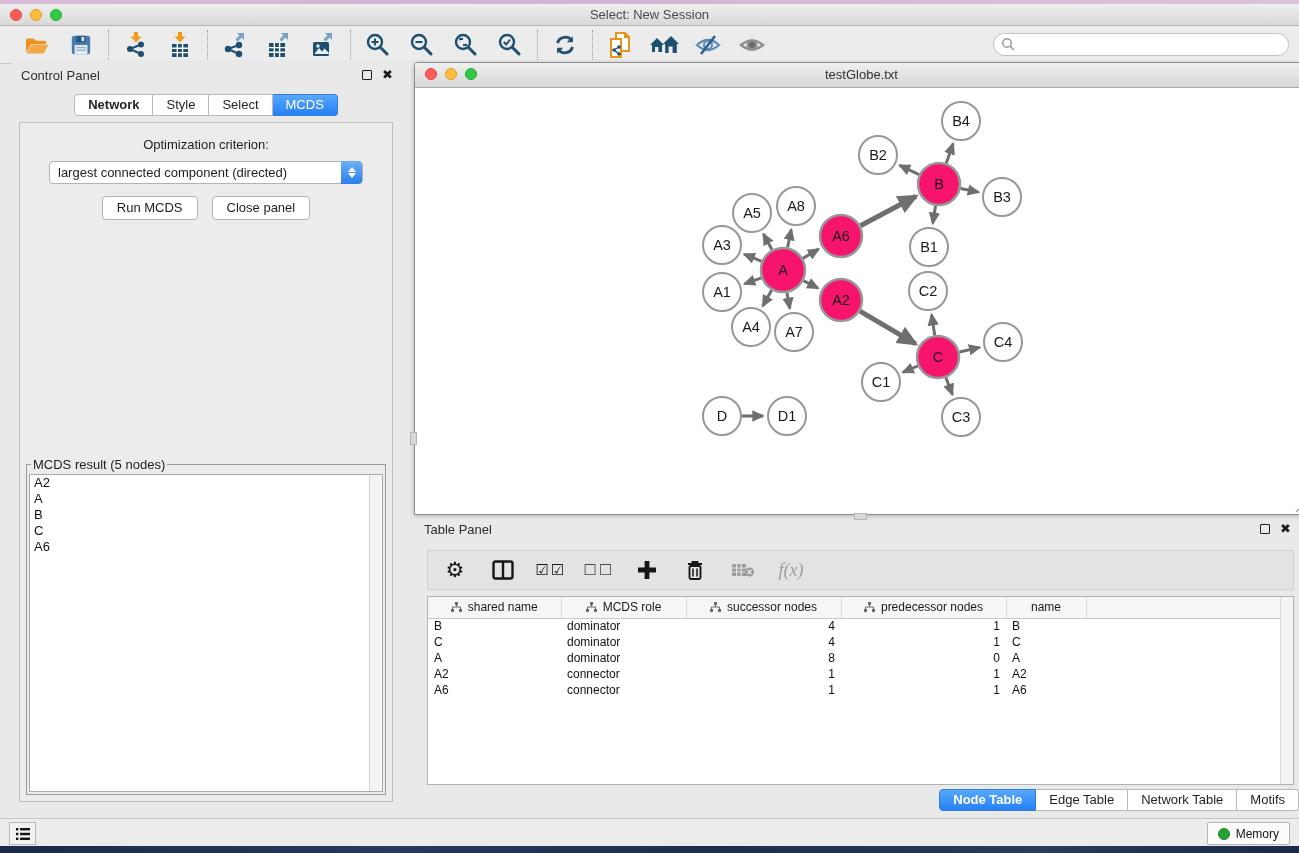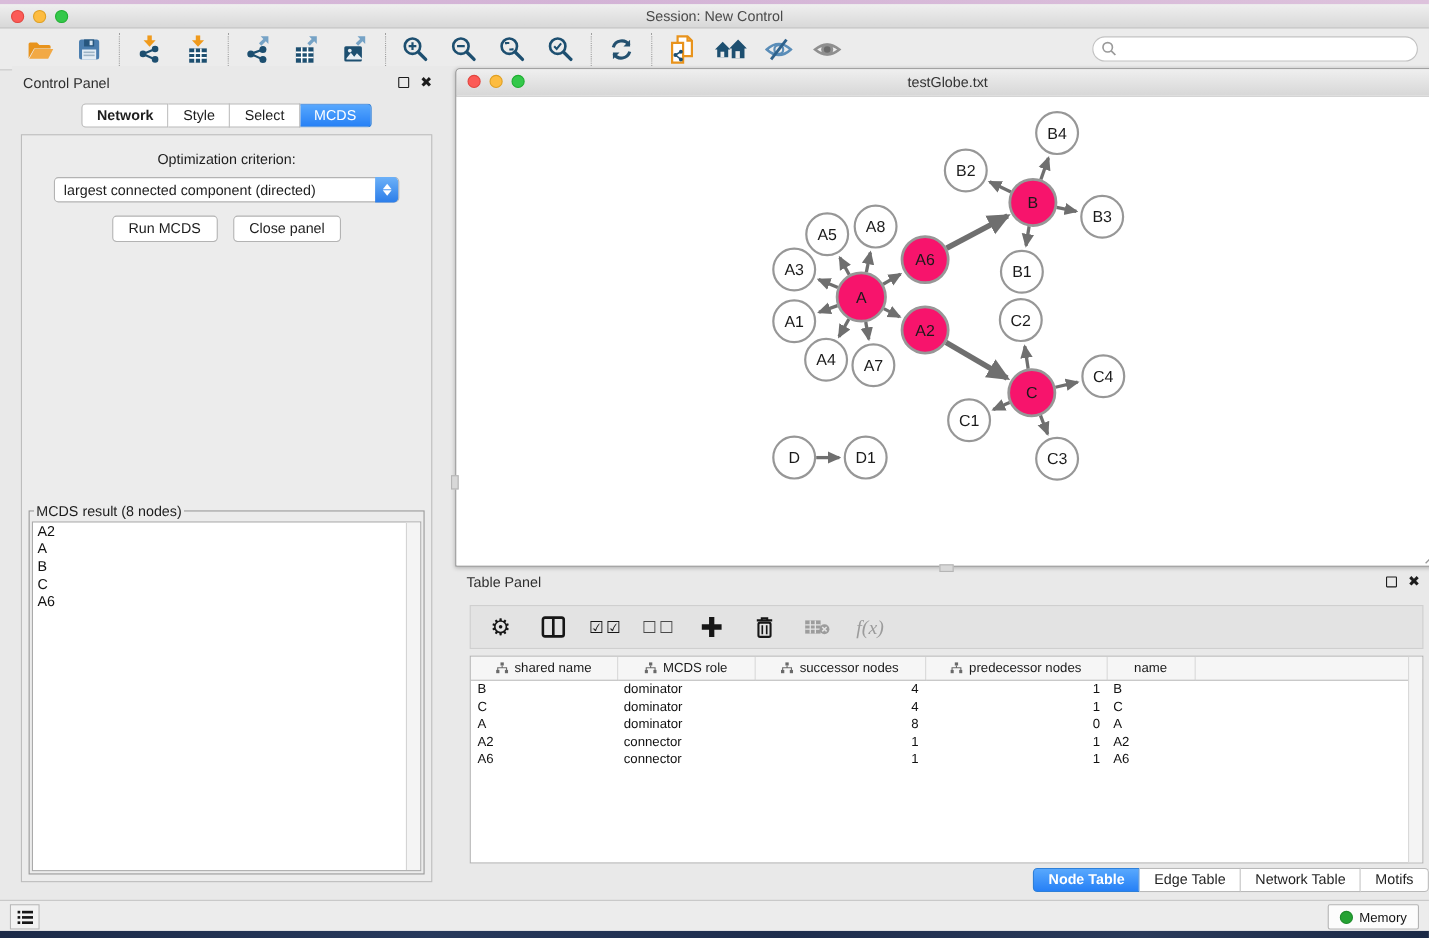--- a/index.html
+++ b/index.html
@@ -131,21 +131,21 @@
 <div class="bottom-strip"></div>
 
 <div class="app">
 
   <div class="titlebar">
     <div class="traffic">
       <span class="tl red"></span>
       <span class="tl yellow"></span>
       <span class="tl green"></span>
     </div>
-    <div class="title">Session: New Control</div>
+    <div class="title">Select: New Session</div>
   </div>
 
   <div class="toolbar">
     <div class="tb-group">
       <span class="tb-btn">
         <svg width="26" height="22" viewBox="0 0 26 22">
             <path d="M2 19 V6 q0-1.4 1.4-1.4 h6.2 l2.2 2.2 h8.8 q1.4 0 1.4 1.4 V10 H7 L2 19 Z" fill="#e8931c"></path>
             <path d="M2.6 19.5 L7.4 10.6 H24.4 L19.8 19.5 Z" fill="#f2a945"></path>
           </svg>
       </span>
@@ -324,21 +324,21 @@
           <div class="stepper">
               <i class="up"></i>
               <i class="dn"></i>
             </div>
         </div>
         <div class="cp-buttons">
           <button class="btn">Run MCDS</button>
           <button class="btn">Close panel</button>
         </div>
         <fieldset class="result-fieldset">
-          <legend>MCDS result (8 nodes)</legend>
+          <legend>MCDS result (5 nodes)</legend>
           <div class="mcds-list" id="mcds-list">
             <div class="mcds-item">A2</div>
               <div class="mcds-item">A</div>
               <div class="mcds-item">B</div>
               <div class="mcds-item">C</div>
               <div class="mcds-item">A6</div>
               <div class="vscroll"></div>
           </div>
         </fieldset>
       </div>

